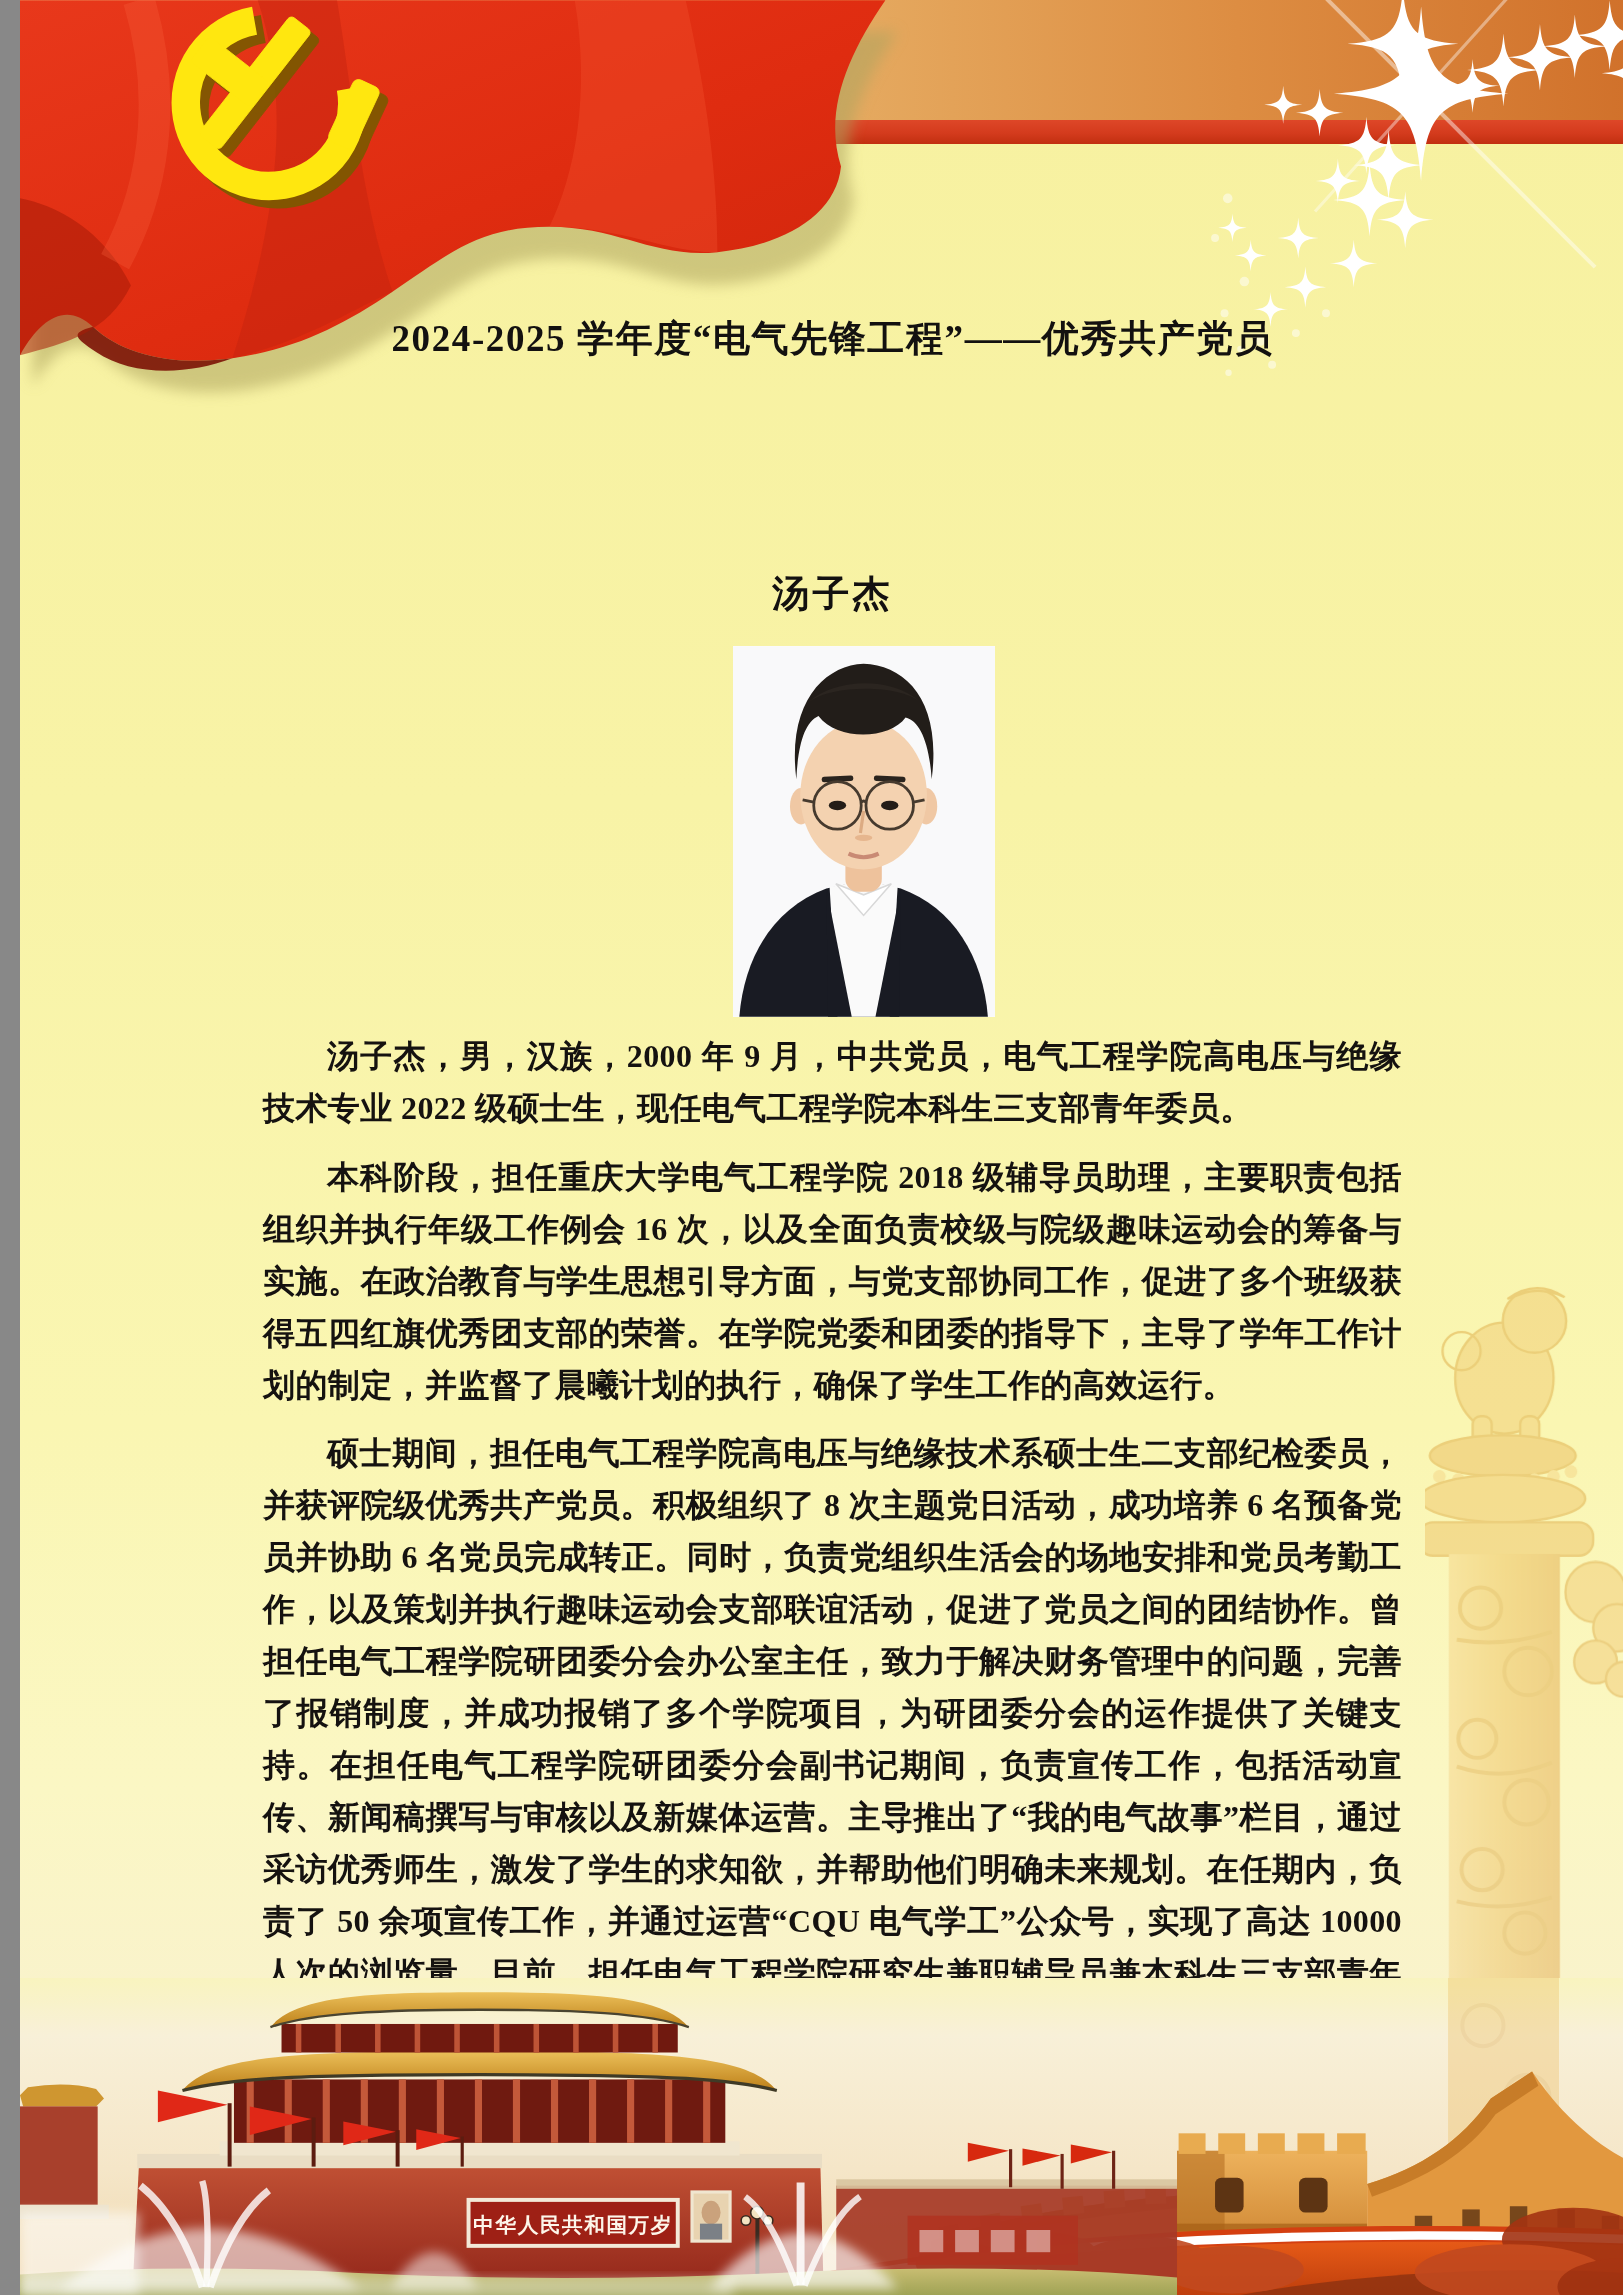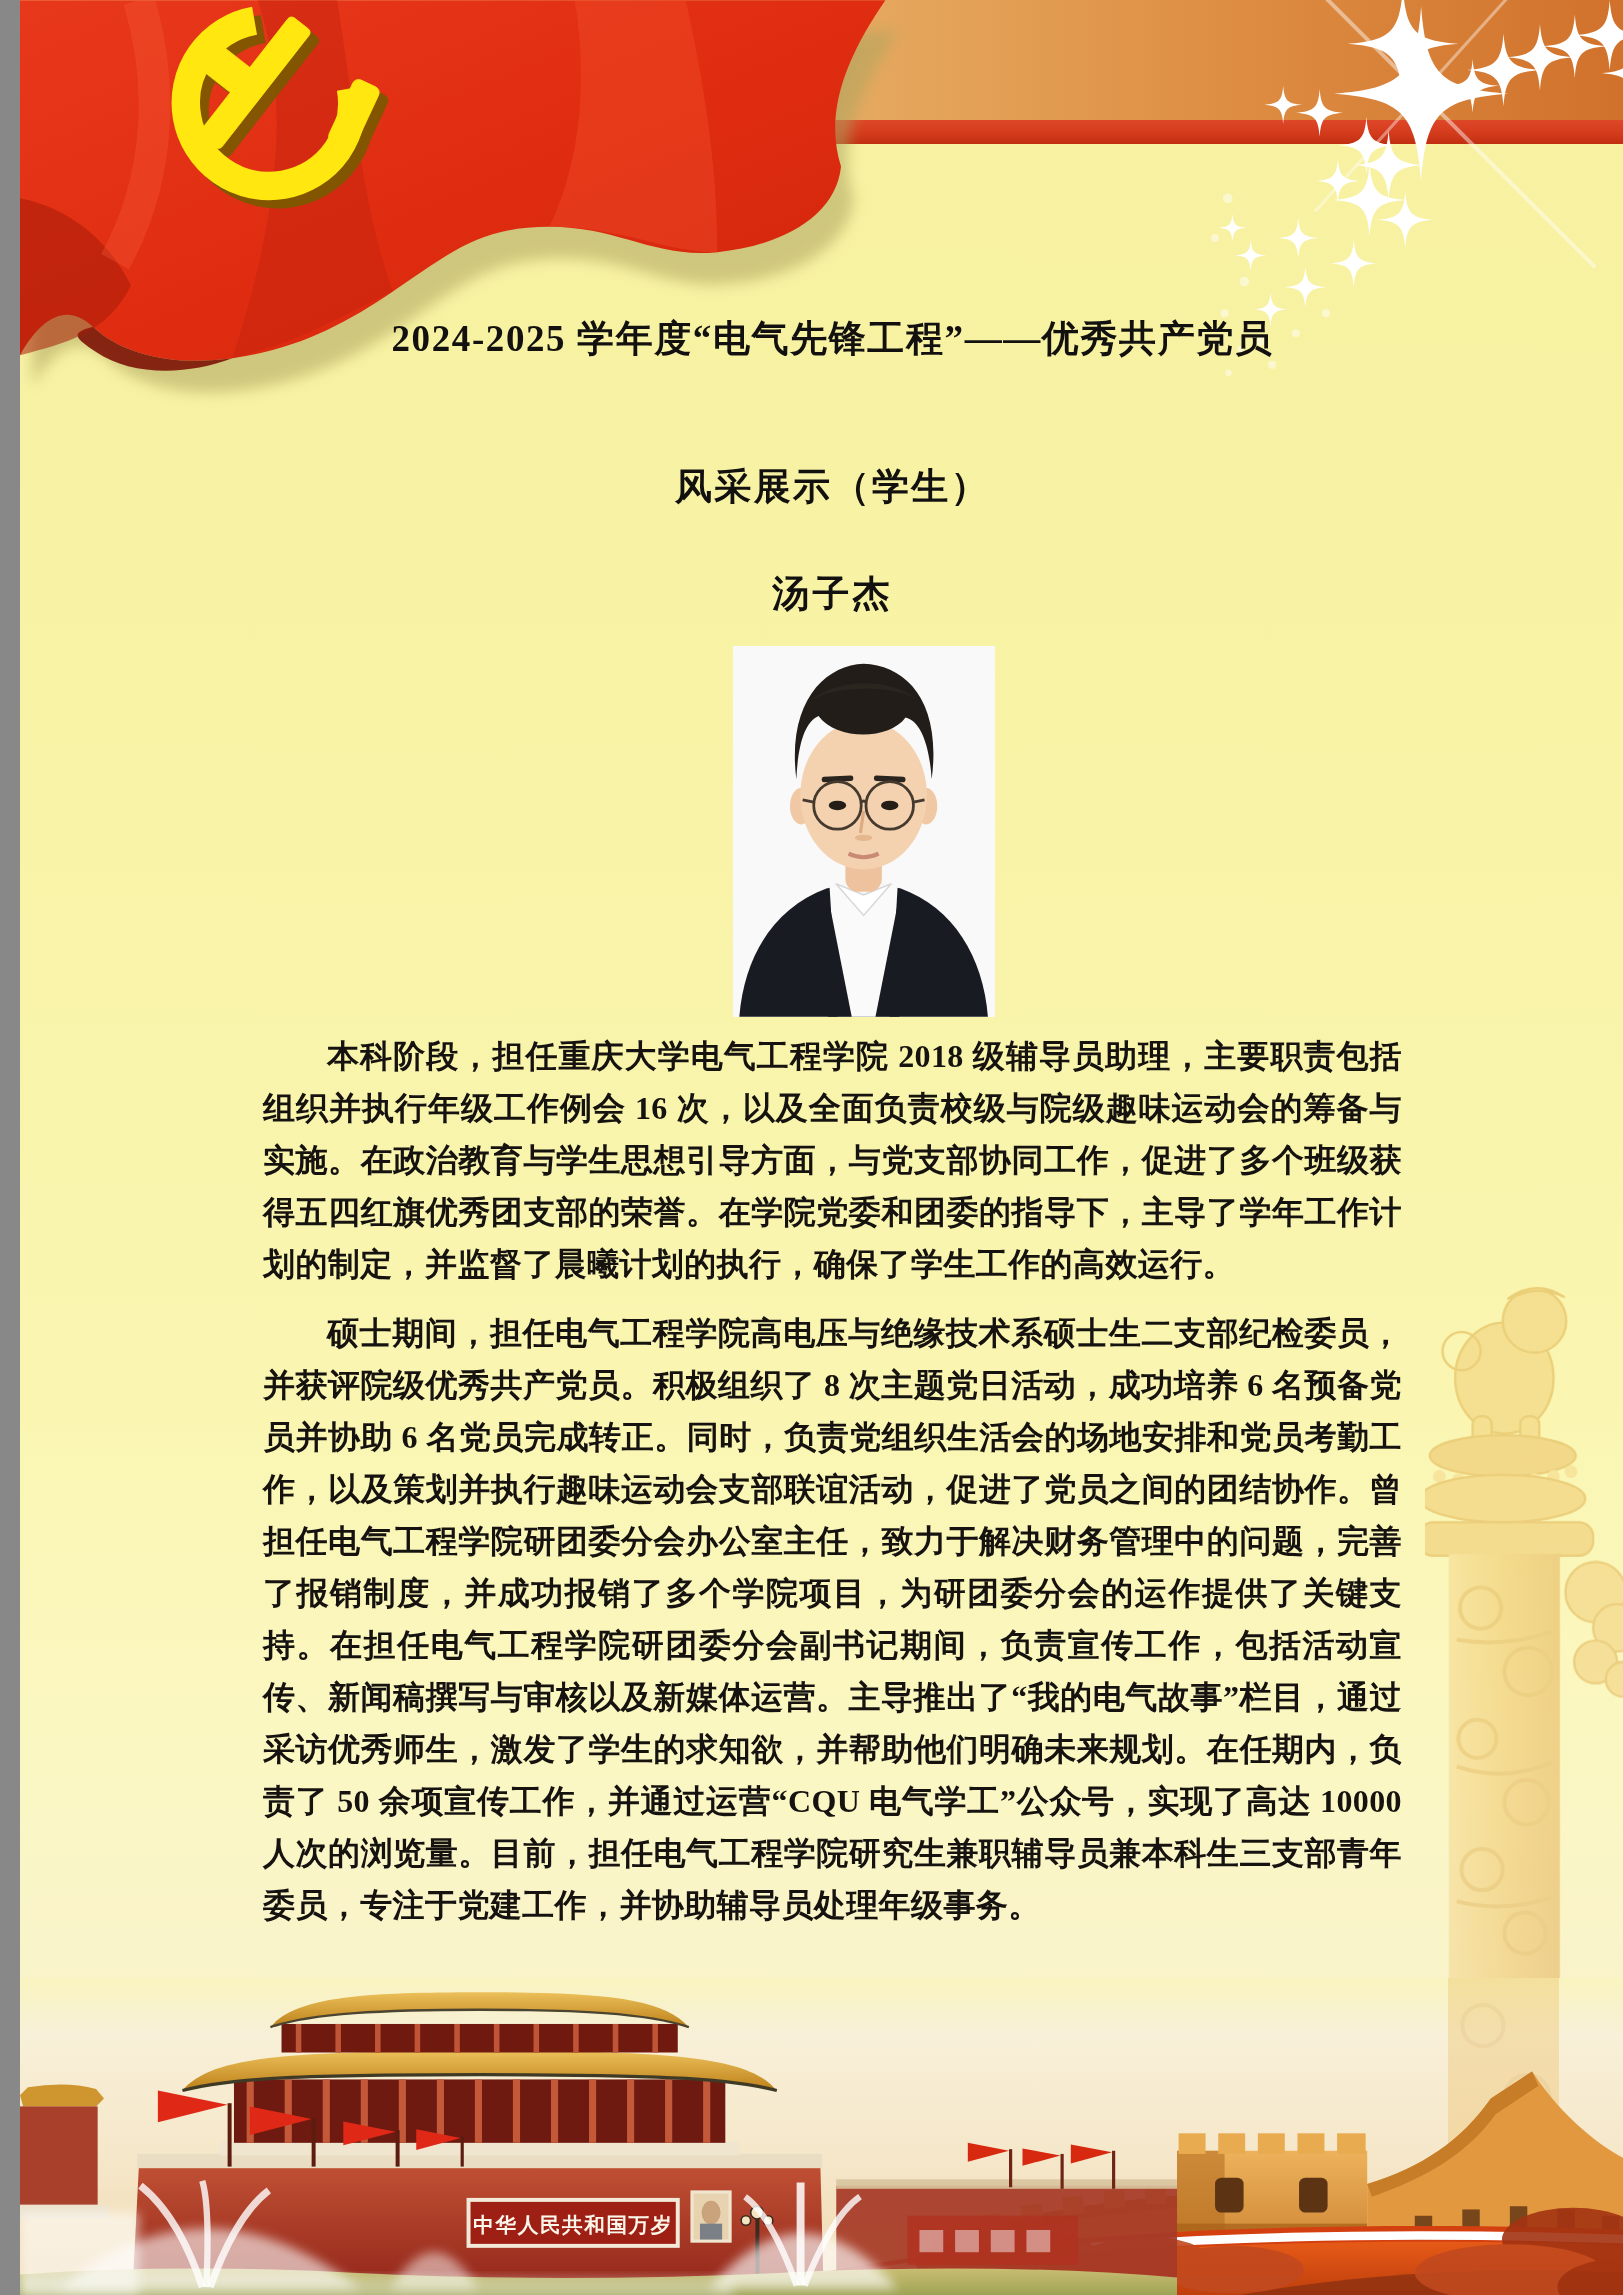--- a/index.html
+++ b/index.html
@@ -112,21 +112,20 @@
           <circle cx="1610" cy="420" r="5"></circle>
         <circle cx="1540" cy="440" r="4"></circle>
           <circle cx="1580" cy="460" r="5"></circle>
         <circle cx="1525" cy="470" r="4"></circle>
           <circle cx="1648" cy="395" r="5"></circle>
       </g>
     </g>
   </svg>
 
   <div class="titles t1">2024-2025 学年度“电气先锋工程”——优秀共产党员</div>
-  <div class="titles t2">风采展示（学生）</div>
   <div class="titles t3">汤子杰</div>
 
   <div class="photo">
     <svg width="262" height="371" viewBox="0 0 331 468">
       <rect x="0" y="0" width="331" height="468" fill="#fdfdfe"></rect>
       <rect x="0" y="0" width="331" height="468" fill="#f2f3f5" opacity="0.4"></rect>
 
       <path d="M8,468 C14,392 52,330 118,306 L165,296 L212,306 C278,330 316,392 322,468 Z" fill="#191b23"></path>
 
       <path d="M122,304 L165,296 L208,304 L198,468 L132,468 Z" fill="#fafafa"></path>
@@ -160,20 +159,21 @@
       <ellipse cx="132" cy="201" rx="11" ry="6" fill="#241d18"></ellipse>
       <ellipse cx="198" cy="201" rx="11" ry="6" fill="#241d18"></ellipse>
 
       <path d="M165,208 L161,236" stroke="#dcab82" stroke-width="4" fill="none"></path>
       <ellipse cx="165" cy="242" rx="11" ry="4" fill="#e6b68e"></ellipse>
       <path d="M146,262 Q165,271 184,262" stroke="#c98a74" stroke-width="5" fill="none"></path>
     </svg>
   </div>
 
   <div class="bodytext">
+    <p>汤子杰，男，汉族，2000 年 9 月，中共党员，电气工程学院高电压与绝缘技术专业 2022 级硕士生，现任电气工程学院本科生三支部青年委员。</p>
     <p>本科阶段，担任重庆大学电气工程学院 2018 级辅导员助理，主要职责包括组织并执行年级工作例会 16 次，以及全面负责校级与院级趣味运动会的筹备与实施。在政治教育与学生思想引导方面，与党支部协同工作，促进了多个班级获得五四红旗优秀团支部的荣誉。在学院党委和团委的指导下，主导了学年工作计划的制定，并监督了晨曦计划的执行，确保了学生工作的高效运行。</p>
     <p>硕士期间，担任电气工程学院高电压与绝缘技术系硕士生二支部纪检委员，并获评院级优秀共产党员。积极组织了 8 次主题党日活动，成功培养 6 名预备党员并协助 6 名党员完成转正。同时，负责党组织生活会的场地安排和党员考勤工作，以及策划并执行趣味运动会支部联谊活动，促进了党员之间的团结协作。曾担任电气工程学院研团委分会办公室主任，致力于解决财务管理中的问题，完善了报销制度，并成功报销了多个学院项目，为研团委分会的运作提供了关键支持。在担任电气工程学院研团委分会副书记期间，负责宣传工作，包括活动宣传、新闻稿撰写与审核以及新媒体运营。主导推出了“我的电气故事”栏目，通过采访优秀师生，激发了学生的求知欲，并帮助他们明确未来规划。在任期内，负责了 50 余项宣传工作，并通过运营“CQU 电气学工”公众号，实现了高达 10000 人次的浏览量。目前，担任电气工程学院研究生兼职辅导员兼本科生三支部青年委员，专注于党建工作，并协助辅导员处理年级事务。</p>
   </div>
 
   <svg class="huabiao-svg" width="219" height="704" viewBox="0 0 276 888">
     <defs>
       <linearGradient id="hbShaft" x1="0" y1="0" x2="1" y2="0">
         <stop offset="0" stop-color="#f3cd7d"></stop>
           <stop offset="0.5" stop-color="#eab54f"></stop>
           <stop offset="1" stop-color="#dd9c38"></stop>

